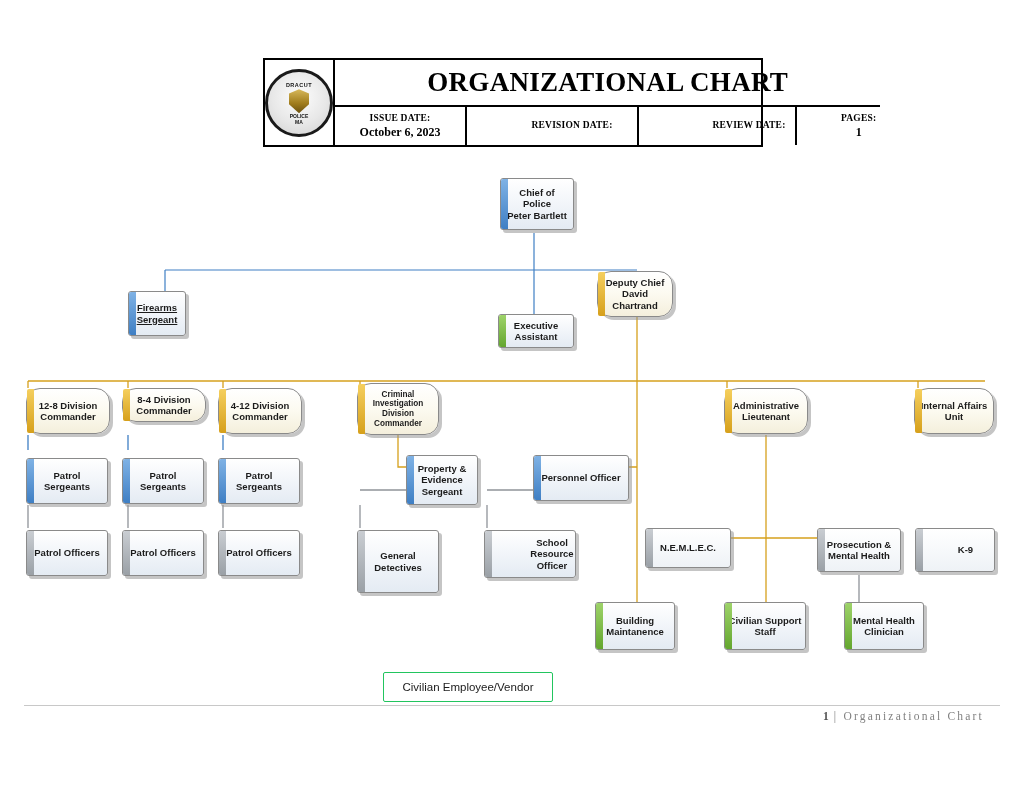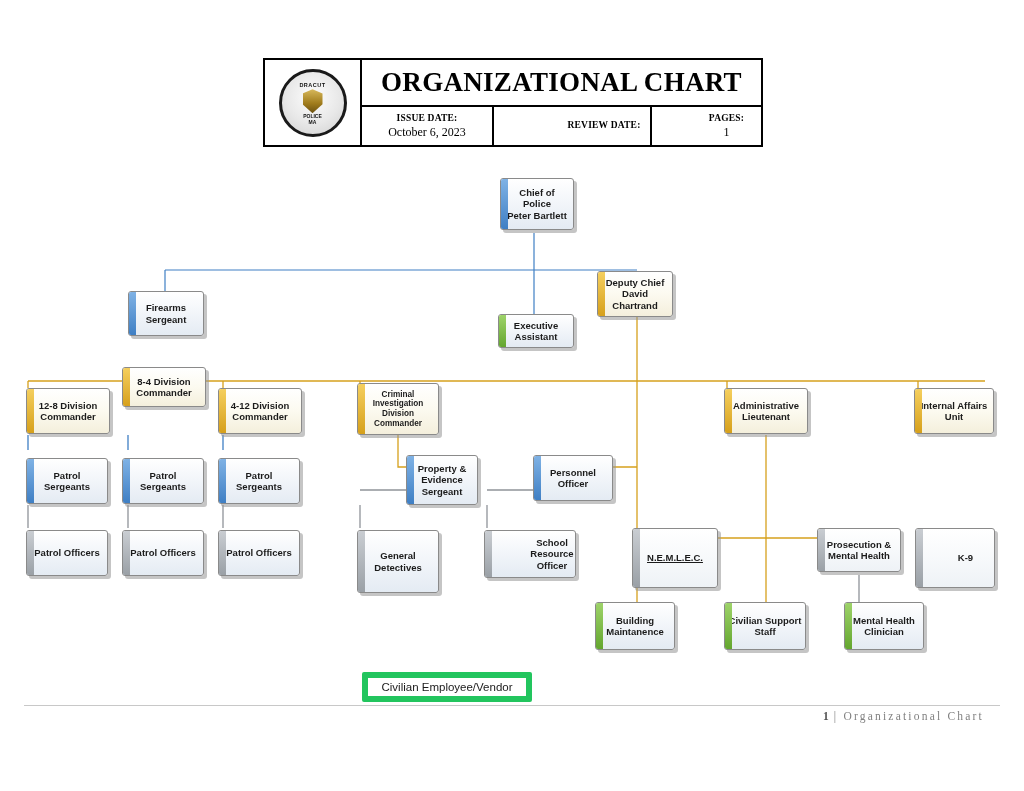--- a/index.html
+++ b/index.html
@@ -35,21 +35,21 @@
     font-family:"Liberation Serif", serif;font-weight:bold;font-size:27px;letter-spacing:.3px;
     border-bottom:2px solid #000;color:#000;
   }
   #meta-row{flex:1;display:flex;gap:40px;}
   .meta-cell{
     border-right:2px solid #000;display:flex;flex-direction:column;
     align-items:center;justify-content:center;padding:2px 4px;box-sizing:border-box;
   }
   .meta-cell:last-child{border-right:none;}
   .meta-cell .lbl{font-family:"Liberation Serif", serif;font-size:9.5px;font-weight:bold;color:#000;letter-spacing:.2px;}
-  .meta-cell .val{font-family:"Liberation Serif", serif;font-size:12px;color:#000;margin-top:2px;}
+  .meta-cell .val{font-family:"Liberation Serif", serif;font-size:12px;color:#000;margin-top:2px;font-weight:bold;}
   #mc-issue{width:132px;}
   #mc-revision{width:132px;}
   #mc-review{width:118px;padding-left:28px;}
   #mc-pages{flex:1;justify-content:center;}
 
   
   #wires{position:absolute;left:0;top:0;width:1024px;height:791px;}
 
   
   .node{
@@ -63,27 +63,27 @@
   }
   .node .txt{display:block;}
   
   .node::before{
     content:"";position:absolute;left:0;top:0;bottom:0;width:7px;border-radius:2px 0 0 2px;
   }
   .acc-blue::before{background:linear-gradient(180deg,#7fb2e5,#3f7fc4);}
   .acc-gold::before{background:linear-gradient(180deg,#f5cf5e,#d6a01c);}
   .acc-green::before{background:linear-gradient(180deg,#9ed36a,#64a62f);}
   .acc-gray::before{background:linear-gradient(180deg,#c9cdd2,#9aa0a6);}
-  .cream{background:linear-gradient(180deg,#ffffff 0%, #fcfaf0 50%, #f4efdc 100%);}
+  .cream{background:linear-gradient(180deg,#ffffff 0%, #fcfaf0 50%, #f4efdc 100%);border-radius:14px;}
   .plain{background:linear-gradient(180deg,#ffffff 0%, #f7f9fb 50%, #eef2f6 100%);}
 
   
   #legend{
-    position:absolute;left:362px;top:672px;width:170px;height:30px;
-    border:6px solid #22c55e;border-radius:2px;background:#ffffff;
+    position:absolute;left:383px;top:672px;width:170px;height:30px;
+    border:1px solid #22c55e;border-radius:2px;background:#ffffff;
     display:flex;align-items:center;justify-content:center;
     font-size:11.5px;color:#1b1b1b;box-sizing:border-box;
   }
 
   
   #footer-rule{position:absolute;left:24px;top:705px;width:976px;height:1px;background:#c8c8c8;}
   #footer-text{
     position:absolute;right:40px;top:710px;font-size:11.5px;color:#808080;
     letter-spacing:2.2px;font-family:"Liberation Serif", serif;
   }
@@ -103,20 +103,24 @@
       </span>
     </div>
   </div>
   <div id="title-cell">
     <div id="chart-title">ORGANIZATIONAL CHART</div>
     <div id="meta-row">
       <div class="meta-cell" id="mc-issue">
         <span class="lbl">ISSUE DATE:</span>
         <span class="val">October 6, 2023</span>
       </div>
+      <div class="meta-cell" id="mc-revision">
+        <span class="lbl">REVISION DATE:</span>
+        <span class="val"></span>
+      </div>
       <div class="meta-cell" id="mc-review">
         <span class="lbl">REVIEW DATE:</span>
         <span class="val"></span>
       </div>
       <div class="meta-cell" id="mc-pages">
         <span class="lbl">PAGES:</span>
         <span class="val">1</span>
       </div>
     </div>
   </div>
@@ -184,36 +188,36 @@
 </svg>
 
 <div class="node acc-blue" style="left:500px;top:178px;width:74px;height:52px;">
   <span class="txt">
     <span>Chief of</span><br>
     <span>Police</span><br>
     <span>Peter Bartlett</span>
   </span>
 </div>
 
-<div class="node acc-blue" style="left:128px;top:291px;width:76px;height:45px;">
+<div class="node acc-blue" style="left:128px;top:291px;width:58px;height:45px;text-decoration:underline;">
   <span class="txt">Firearms Sergeant</span>
 </div>
 
 <div class="node acc-green" style="left:498px;top:314px;width:76px;height:34px;">
   <span class="txt">Executive Assistant</span>
 </div>
 
 <div class="node acc-gold cream" style="left:597px;top:271px;width:76px;height:46px;">
   <span class="txt">Deputy Chief David Chartrand</span>
 </div>
 
 <div class="node acc-gold cream" style="left:26px;top:388px;width:84px;height:46px;">
   <span class="txt">12-8 Division Commander</span>
 </div>
-<div class="node acc-gold cream" style="left:122px;top:367px;width:84px;height:40px;align-items:center;">
+<div class="node acc-gold cream" style="left:122px;top:388px;width:84px;height:34px;align-items:center;">
   <span class="txt">8-4 Division Commander</span>
 </div>
 <div class="node acc-gold cream" style="left:218px;top:388px;width:84px;height:46px;">
   <span class="txt">4-12 Division Commander</span>
 </div>
 <div class="node acc-gold cream" style="left:357px;top:383px;width:82px;height:52px;font-size:8.2px;">
   <span class="txt">Criminal Investigation Division Commander</span>
 </div>
 <div class="node acc-gold cream" style="left:724px;top:388px;width:84px;height:46px;">
   <span class="txt">Administrative Lieutenant</span>
@@ -227,46 +231,46 @@
 </div>
 <div class="node acc-blue" style="left:122px;top:458px;width:82px;height:46px;">
   <span class="txt">Patrol Sergeants</span>
 </div>
 <div class="node acc-blue" style="left:218px;top:458px;width:82px;height:46px;">
   <span class="txt">Patrol Sergeants</span>
 </div>
 <div class="node acc-blue" style="left:406px;top:455px;width:72px;height:50px;">
   <span class="txt">Property &amp; Evidence Sergeant</span>
 </div>
-<div class="node acc-blue" style="left:533px;top:455px;width:80px;height:46px;">
+<div class="node acc-blue" style="left:533px;top:455px;width:96px;height:46px;">
   <span class="txt">Personnel Officer</span>
 </div>
 
 <div class="node acc-gray" style="left:26px;top:530px;width:82px;height:46px;">
   <span class="txt">Patrol Officers</span>
 </div>
 <div class="node acc-gray" style="left:122px;top:530px;width:82px;height:46px;">
   <span class="txt">Patrol Officers</span>
 </div>
 <div class="node acc-gray" style="left:218px;top:530px;width:82px;height:46px;">
   <span class="txt">Patrol Officers</span>
 </div>
 <div class="node acc-gray" style="left:357px;top:530px;width:82px;height:63px;">
   <span class="txt">General Detectives</span>
 </div>
 <div class="node acc-gray" style="left:484px;top:530px;width:92px;height:48px;padding-left:47px;">
   <span class="txt">School Resource Officer</span>
 </div>
-<div class="node acc-gray plain" style="left:632px;top:528px;width:86px;height:60px;text-decoration:underline;">
+<div class="node acc-gray plain" style="left:645px;top:528px;width:86px;height:40px;">
   <span class="txt">N.E.M.L.E.C.</span>
 </div>
 <div class="node acc-gray plain" style="left:817px;top:528px;width:84px;height:44px;">
   <span class="txt">Prosecution &amp; Mental Health</span>
 </div>
-<div class="node acc-gray plain" style="left:915px;top:528px;width:80px;height:60px;padding-left:24px;">
+<div class="node acc-gray plain" style="left:915px;top:528px;width:80px;height:44px;padding-left:24px;">
   <span class="txt">K-9</span>
 </div>
 
 <div class="node acc-green" style="left:595px;top:602px;width:80px;height:48px;">
   <span class="txt">Building Maintanence</span>
 </div>
 <div class="node acc-green" style="left:724px;top:602px;width:82px;height:48px;">
   <span class="txt">Civilian Support Staff</span>
 </div>
 <div class="node acc-green" style="left:820px;top:602px;width:80px;height:48px;margin-left:24px;">

